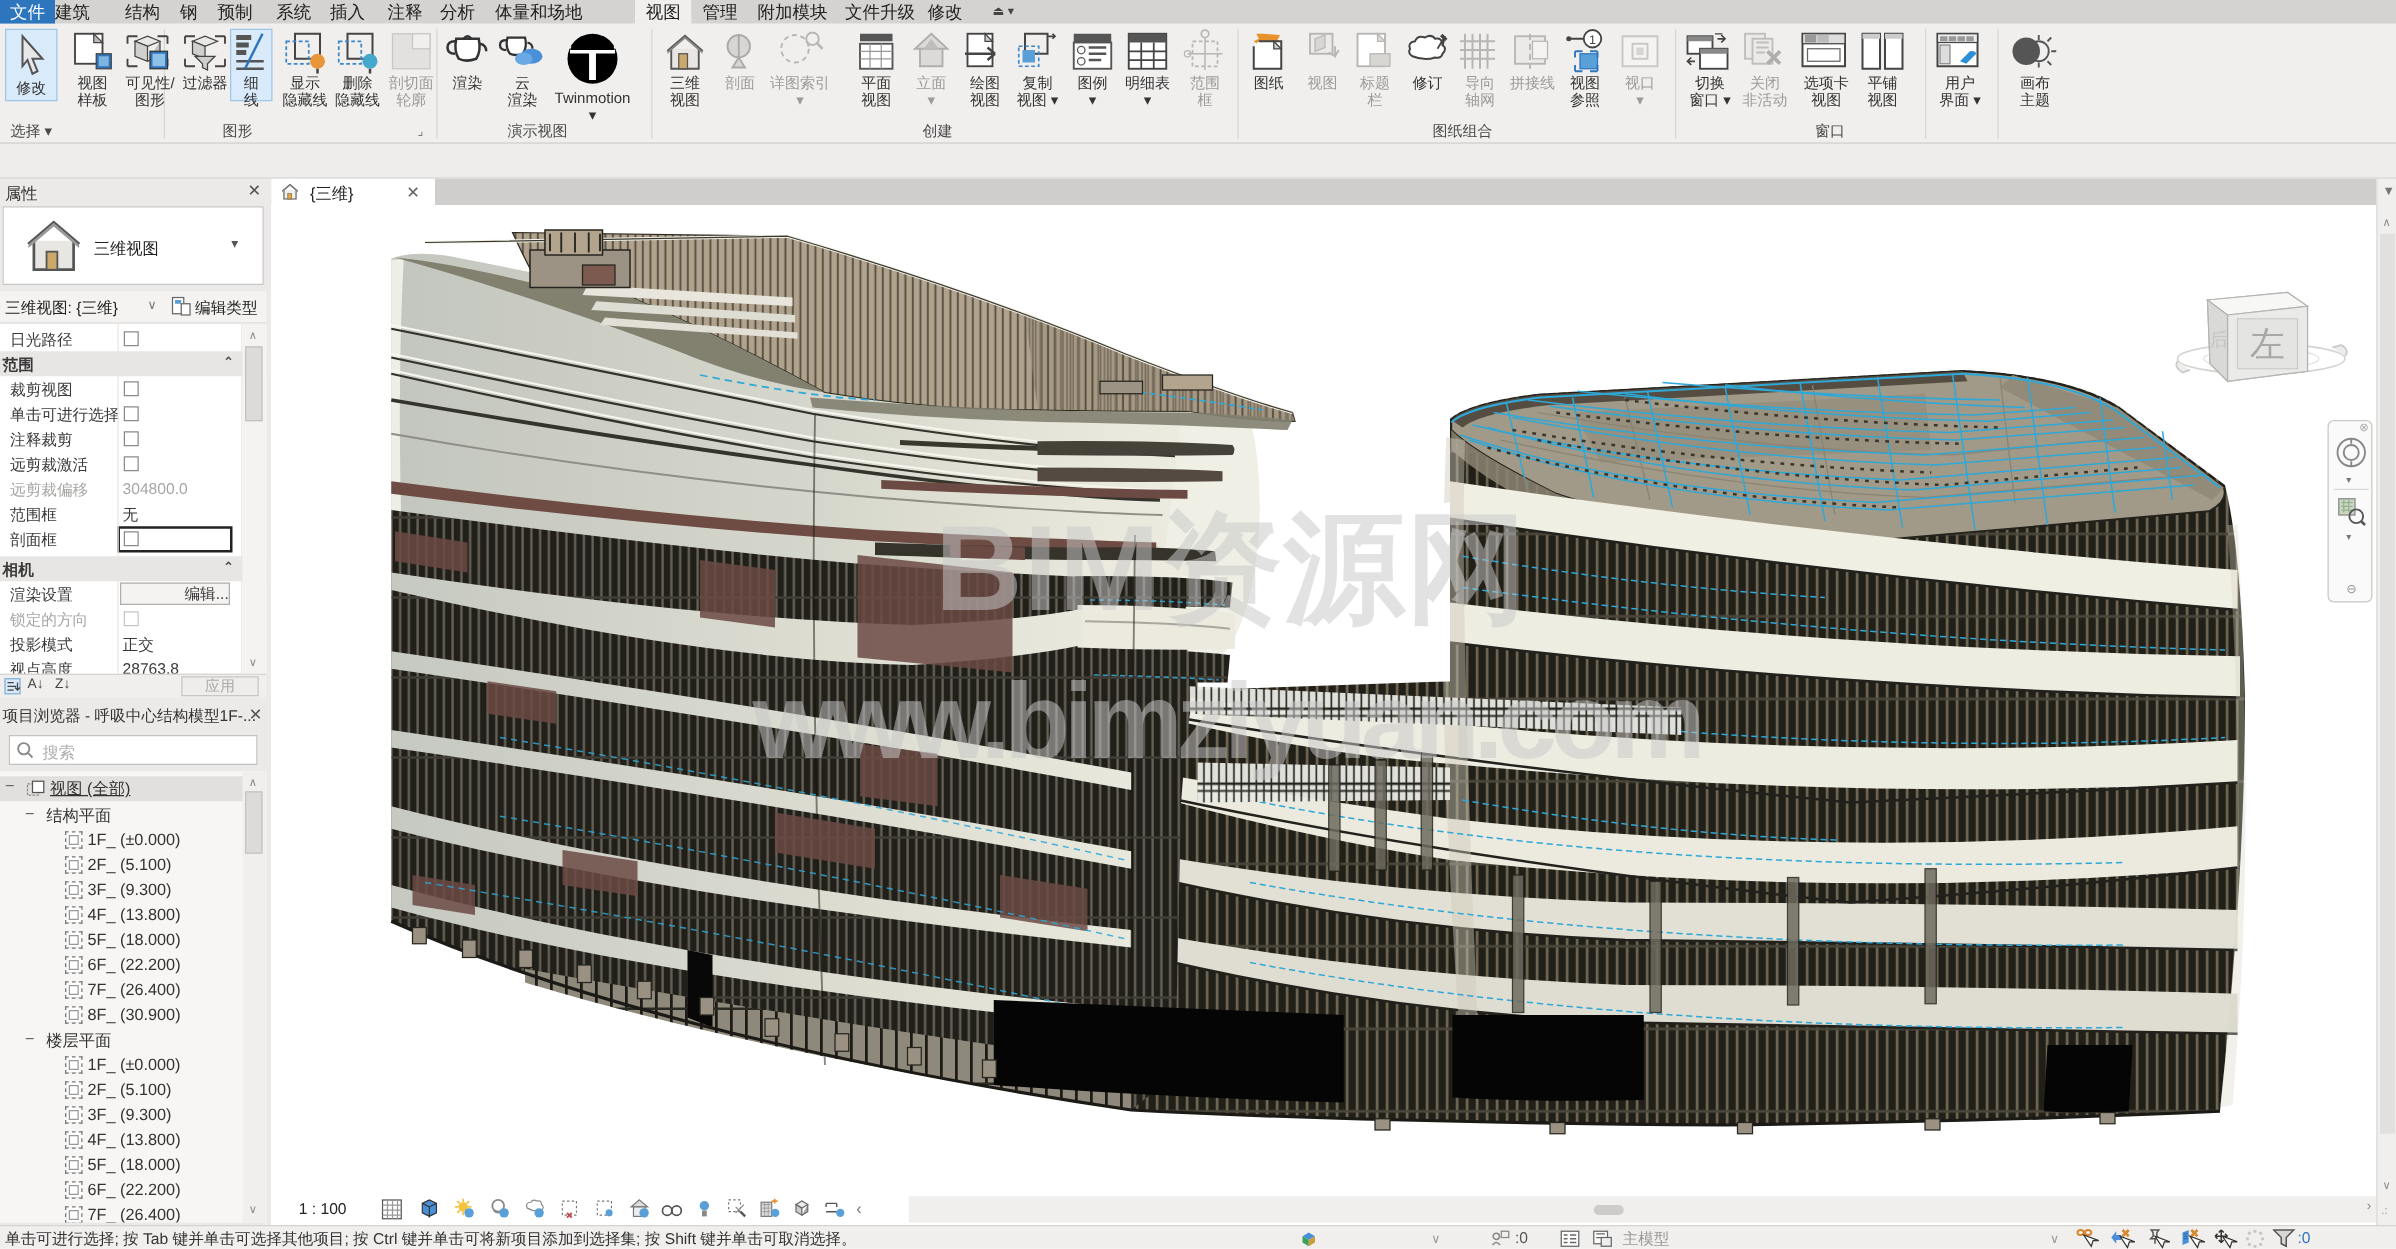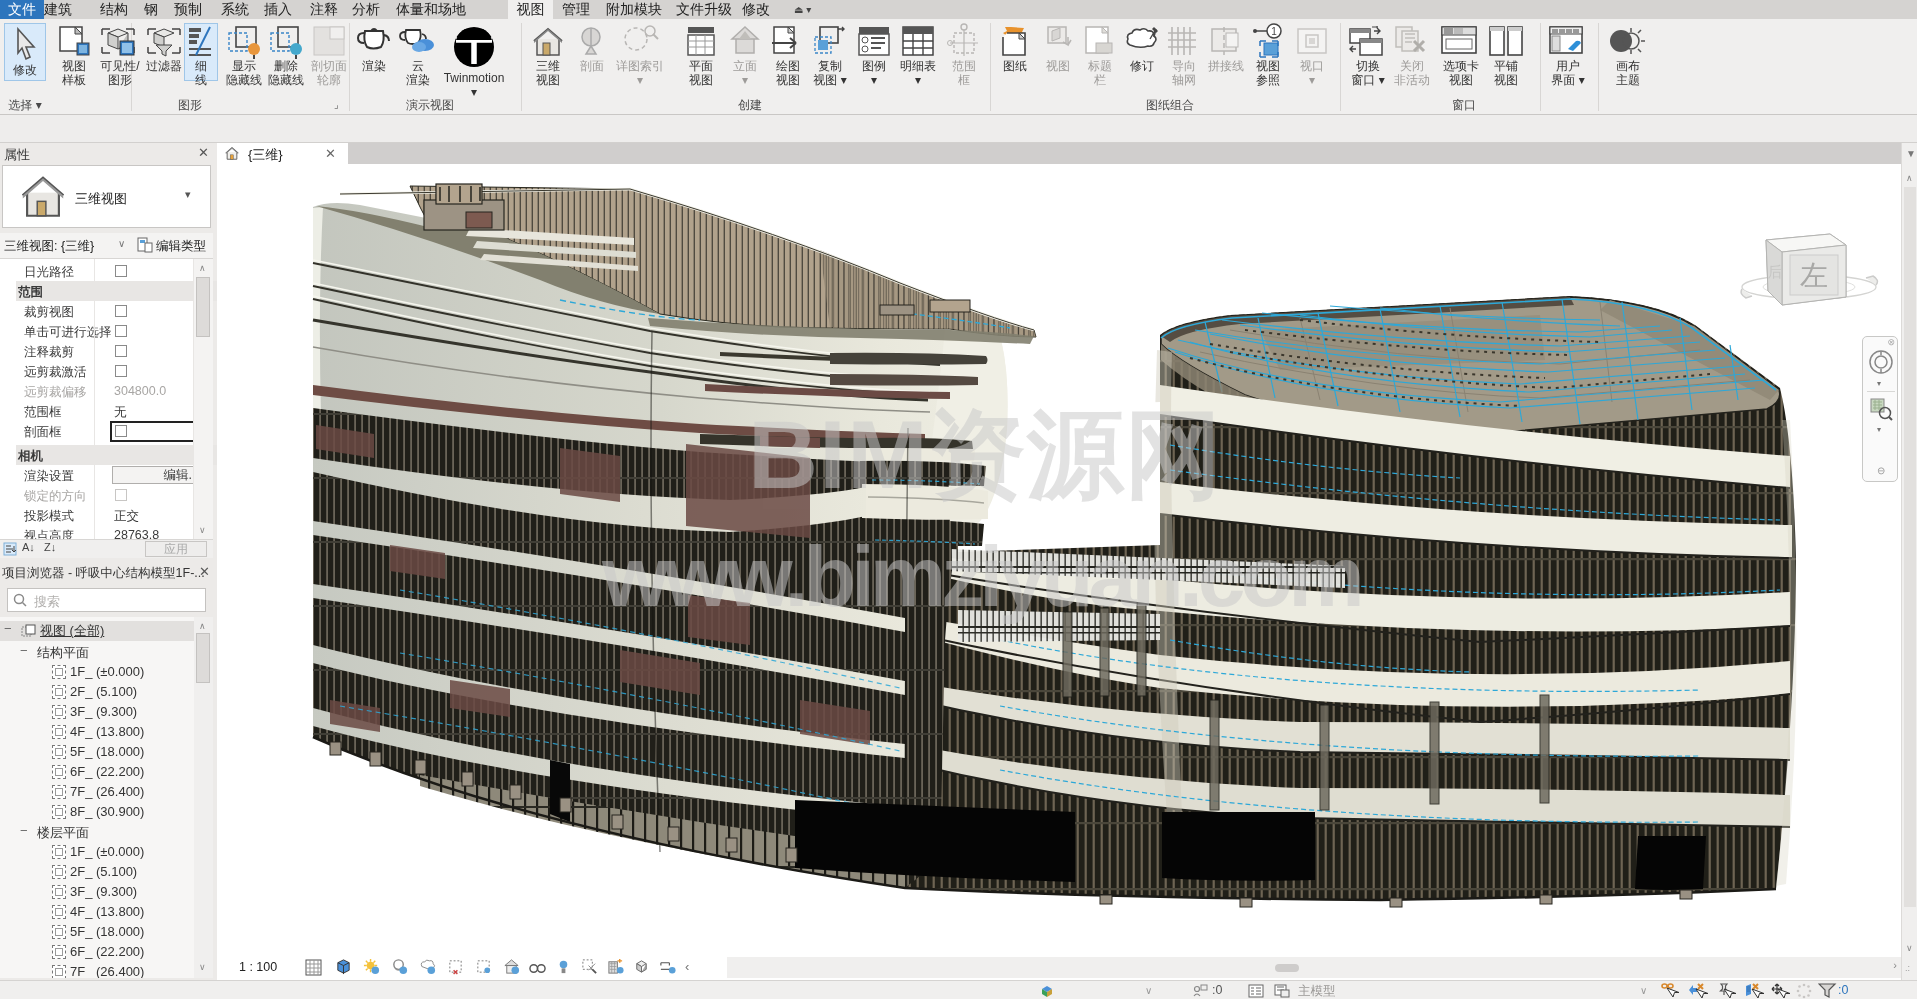--- a/index.html
+++ b/index.html
@@ -15,21 +15,21 @@
 .plabel{position:absolute;top:78px;height:15px;font-size:12px;color:#4a4a4a;text-align:center;}
 .rlabel{position:absolute;font-size:12px;color:#333;text-align:center;line-height:14px;white-space:nowrap;}
 .rlabel.gray{color:#9d9b99;}
 .ricon{position:absolute;}
 .selbg{background:#d9eafa;border:1px solid #9fc6e8;}
 
 #optbar{position:absolute;left:0;top:115px;width:1917px;height:28px;background:#eeedec;border-bottom:1px solid #d2d0ce;}
 
 #leftcol{position:absolute;left:0;top:143px;width:217px;height:837px;background:#eceae8;}
 .ptitle{font-size:13px;color:#333;}
-.grid-row{position:absolute;left:16px;width:193px;height:20px;font-size:12.5px;color:#3a3a3a;}
+.grid-row{position:absolute;left:0;width:193px;height:20px;font-size:12.5px;color:#3a3a3a;}
 .grid-row .nm{position:absolute;left:8px;top:3px;}
 .grid-row .val{position:absolute;left:98px;top:3px;}
 .ghead{background:#e8e6e4;font-weight:bold;}
 .cb{position:absolute;left:99px;top:4px;width:12px;height:12px;border:1px solid #8a8a8a;background:#fff;}
 .treerow{position:absolute;left:0;width:193px;height:20px;font-size:13px;color:#333;}
 .treerow.f span{position:absolute;left:70px;top:1px;}
 .treerow.f::before{content:'';position:absolute;left:52px;top:2px;width:12px;height:12px;border:1.5px dashed #777;background:#fff;box-shadow:inset 0 0 0 2px #fff, inset 0 0 0 3px #999;}
 
 #vp{position:absolute;left:217px;top:143px;width:1684px;height:837px;background:#fff;}
 #tabbar{position:absolute;left:0;top:0;width:1684px;height:21px;background:#d0cecd;}
@@ -893,20 +893,21 @@
   </div>
 </div>
 <div id="vscroll">
   <div style="position:absolute;left:4px;top:5px;font-size:10px;color:#777;">▼</div>
   <div style="position:absolute;left:4px;top:30px;font-size:9px;color:#888;">∧</div>
   <div style="position:absolute;left:2px;top:44px;width:12px;height:720px;background:#e2e0de;"></div>
   <div style="position:absolute;left:4px;top:800px;font-size:9px;color:#888;">∨</div>
   <div style="position:absolute;left:3px;top:820px;font-size:9px;color:#999;">.:</div>
 </div>
 <div id="statusbar">
+  <span style="position:absolute;left:4px;top:2px;">单击可进行选择; 按 Tab 键并单击可选择其他项目; 按 Ctrl 键并单击可将新项目添加到选择集; 按 Shift 键并单击可取消选择。</span>
   <svg width="14" height="15" style="position:absolute;left:1040px;top:2px;" viewBox="0 0 14 15">
         <path d="M2 6 l5 -3 5 3 -5 3z" fill="#4a90d9"></path>
         <path d="M2 6 v5 l5 3 v-5z" fill="#3aa05a"></path>
         <path d="M12 6 v5 l-5 3 v-5z" fill="#c8a03a"></path>
       </svg>
   <span style="position:absolute;left:1145px;top:4px;color:#999;font-size:10px;">∨</span>
   <svg width="16" height="14" style="position:absolute;left:1192px;top:3px;" viewBox="0 0 16 14">
         <circle cx="5" cy="5" r="2.5" fill="none" stroke="#888" stroke-width="1.2"></circle>
         <path d="M2 12 q3 -4 6 0" fill="none" stroke="#888" stroke-width="1.2"></path>
         <rect x="9" y="1" width="6" height="5" fill="none" stroke="#888"></rect>

